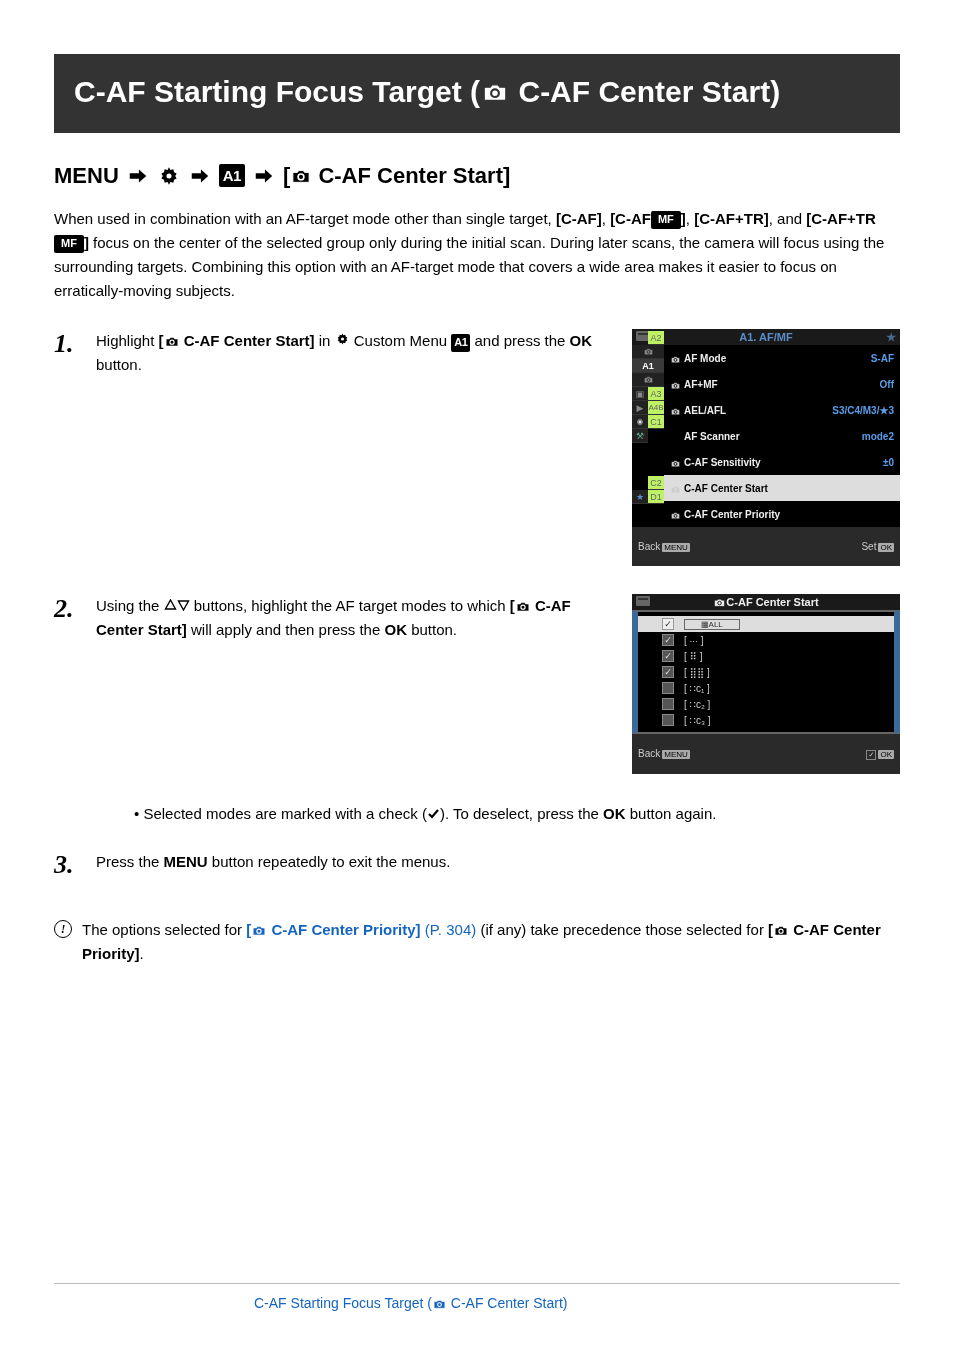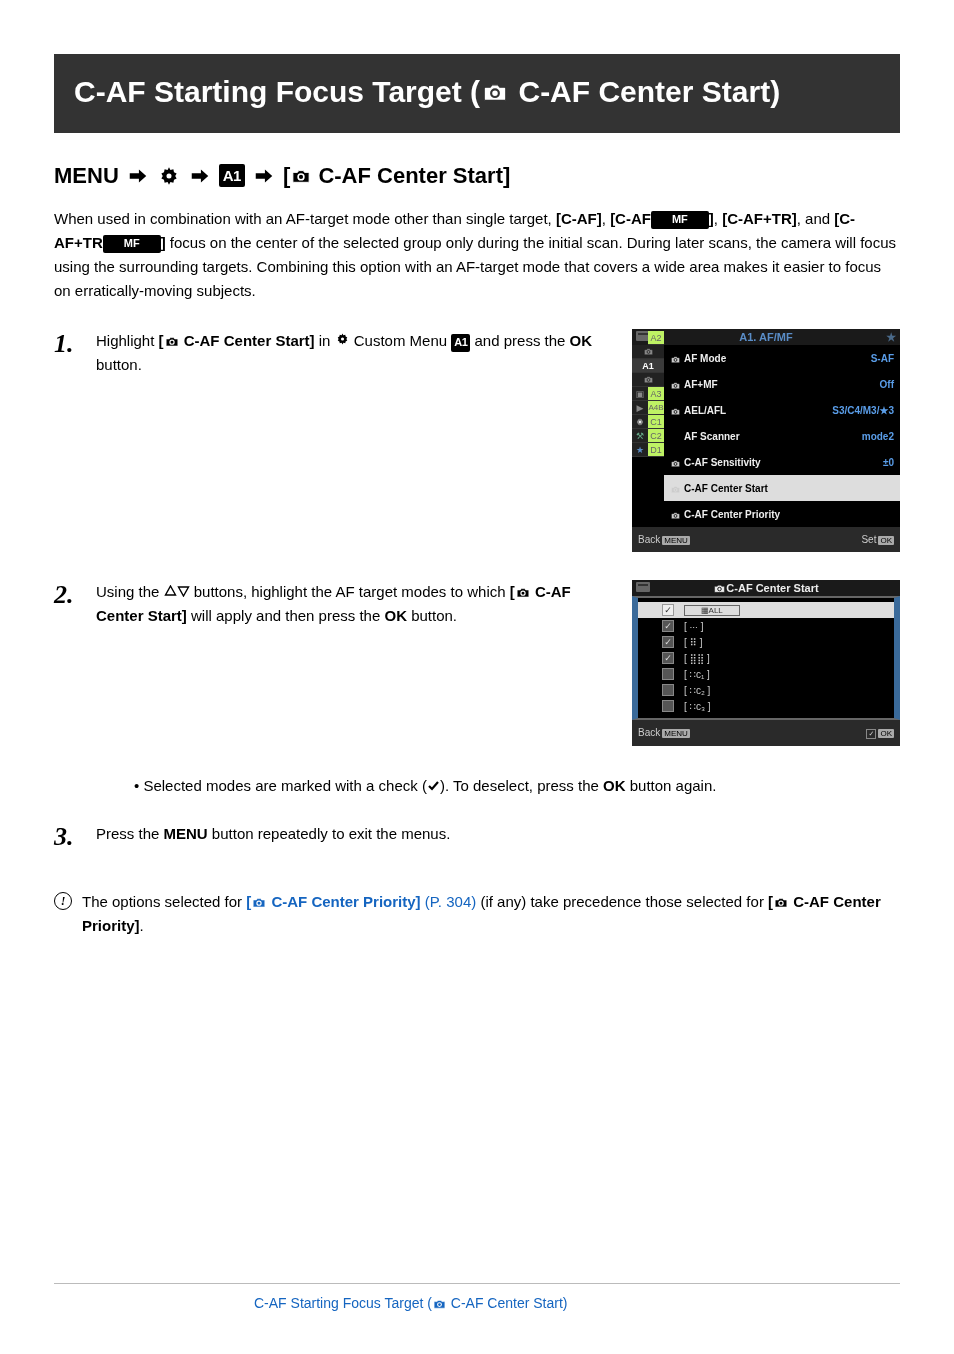--- a/index.html
+++ b/index.html
@@ -34,21 +34,21 @@
     margin: 0 54px 26px 54px;
     font-size: 15px;
     line-height: 1.6;
   }
   .intro .mfbadge,
   .page-title .mfbadge {
     display:inline-block;
     background:#000;
     color:#fff;
     font-size:11px;
-    padding:0 21px;
+    padding:0 7px;
     border-radius:2px;
     font-weight:bold;
     vertical-align:1px;
   }
   .step-row {
     margin: 0 54px 28px 54px;
     display:flex;
     align-items:flex-start;
     gap:16px;
   }
@@ -93,21 +93,21 @@
   .tab-dim { background:#bef264; color:#666;}
   .menu-rows { flex:1; }
   .mrow { display:flex; padding:13px 6px; font-weight:bold; font-size:10px; align-items:center; height:14px; }
   .mrow .ico { width:14px; }
   .mrow .lbl { flex:1; color:#eee; }
   .mrow .val { color:#5a9de8; font-size:10px;}
   .mrow.sel { background:#ddd; }
   .mrow.sel .lbl { color:#000; }
   .menu-ftr {
     background:#2a2a2a;
-    padding:7px 6px;
+    padding:14px 6px;
     font-size:10px;
     display:flex;
     justify-content:space-between;
     color:#ccc;
   }
   .badge-sm {
     display:inline-block; background:#aaa; color:#000; font-size:8px; padding:0 2px; border-radius:1px; margin-left:2px;
   }
   
   .cfg-shot { background:#000; }
@@ -272,21 +272,21 @@
         <div style="display:flex;">
           <div class="side-icn" style="width:16px;">
               <svg width="10" height="10" viewBox="0 0 22 20">
                 <use href="#gear" fill="#ccc"></use>
               </svg>
             </div>
           <div class="side-tab tab-dim" style="width:16px;">C1</div>
         </div>
         <div style="display:flex;">
           <div class="side-icn" style="width:16px;color:#6a8;">⚒</div>
-          <div class="side-tab tab-dim" style="width:16px;">C2</div>
+          <div class="side-tab tab-dim" style="width:16px;margin-top:47px;">C2</div>
         </div>
         <div style="display:flex;">
           <div class="side-icn" style="width:16px;color:#5a8dc7;">★</div>
           <div class="side-tab tab-dim" style="width:16px;">D1</div>
         </div>
       </div>
       <div class="menu-rows">
         <div class="mrow">
             <span class="ico inline-cam"><svg width="11" height="9" viewBox="0 0 22 20">
                 <use href="#cam" fill="#ccc" stroke="#000"></use>

